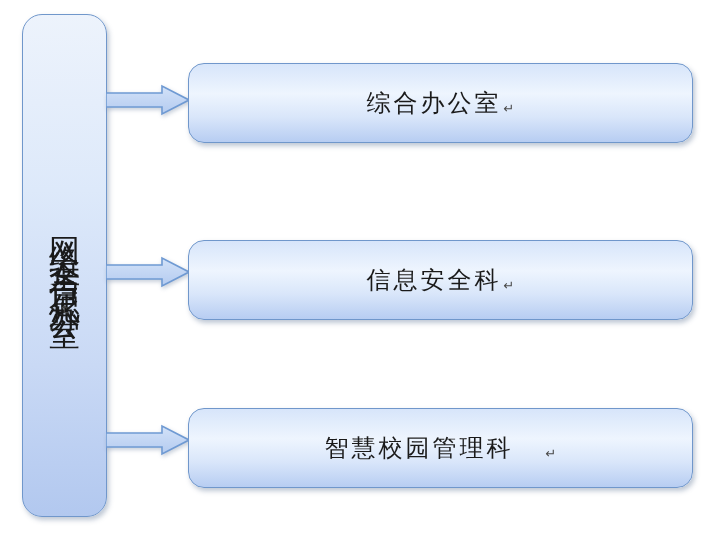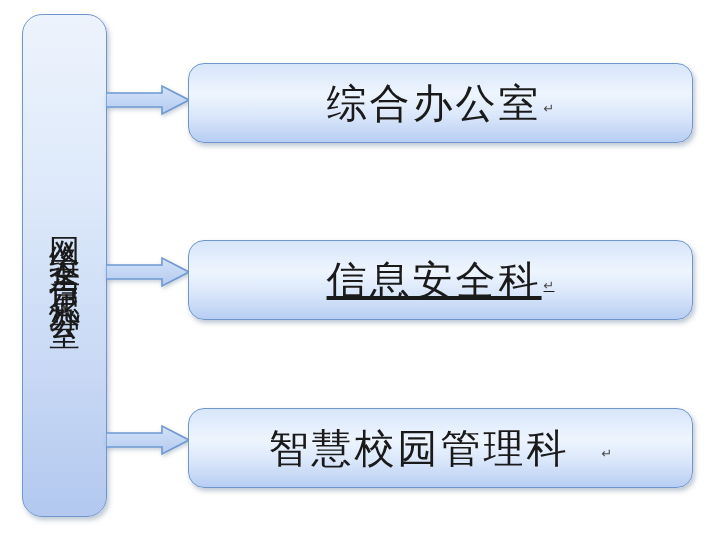--- a/index.html
+++ b/index.html
@@ -52,24 +52,24 @@
     width: 505px; height: 80px;
     border: 1.6px solid #7097cb;
     border-radius: 16px;
     background: linear-gradient(to bottom, #d7e5fa 0%, #eef5fe 38%, #d9e6fa 68%, #b7cdf2 100%);
     box-shadow: 2px 3px 5px rgba(110,130,160,0.45);
     display: flex;
     align-items: center;
     justify-content: center;
   }
   .branch-box.b1 { top: 63px; }
-  .branch-box.b2 { top: 240px; text-decoration: underline; }
+  .branch-box.b2 { top: 240px; }
   .branch-box.b3 { top: 408px; gap: 30px; }
   .branch-label {
-    font-size: 40px;
+    font-size: 24px;
     letter-spacing: 3px;
     white-space: nowrap;
   }
   .hmark {
     font-size: 13px;
     color: #4a4a4a;
     margin-left: 2px;
     transform: translateY(5px);
     font-family: "DejaVu Sans", sans-serif;
   }

